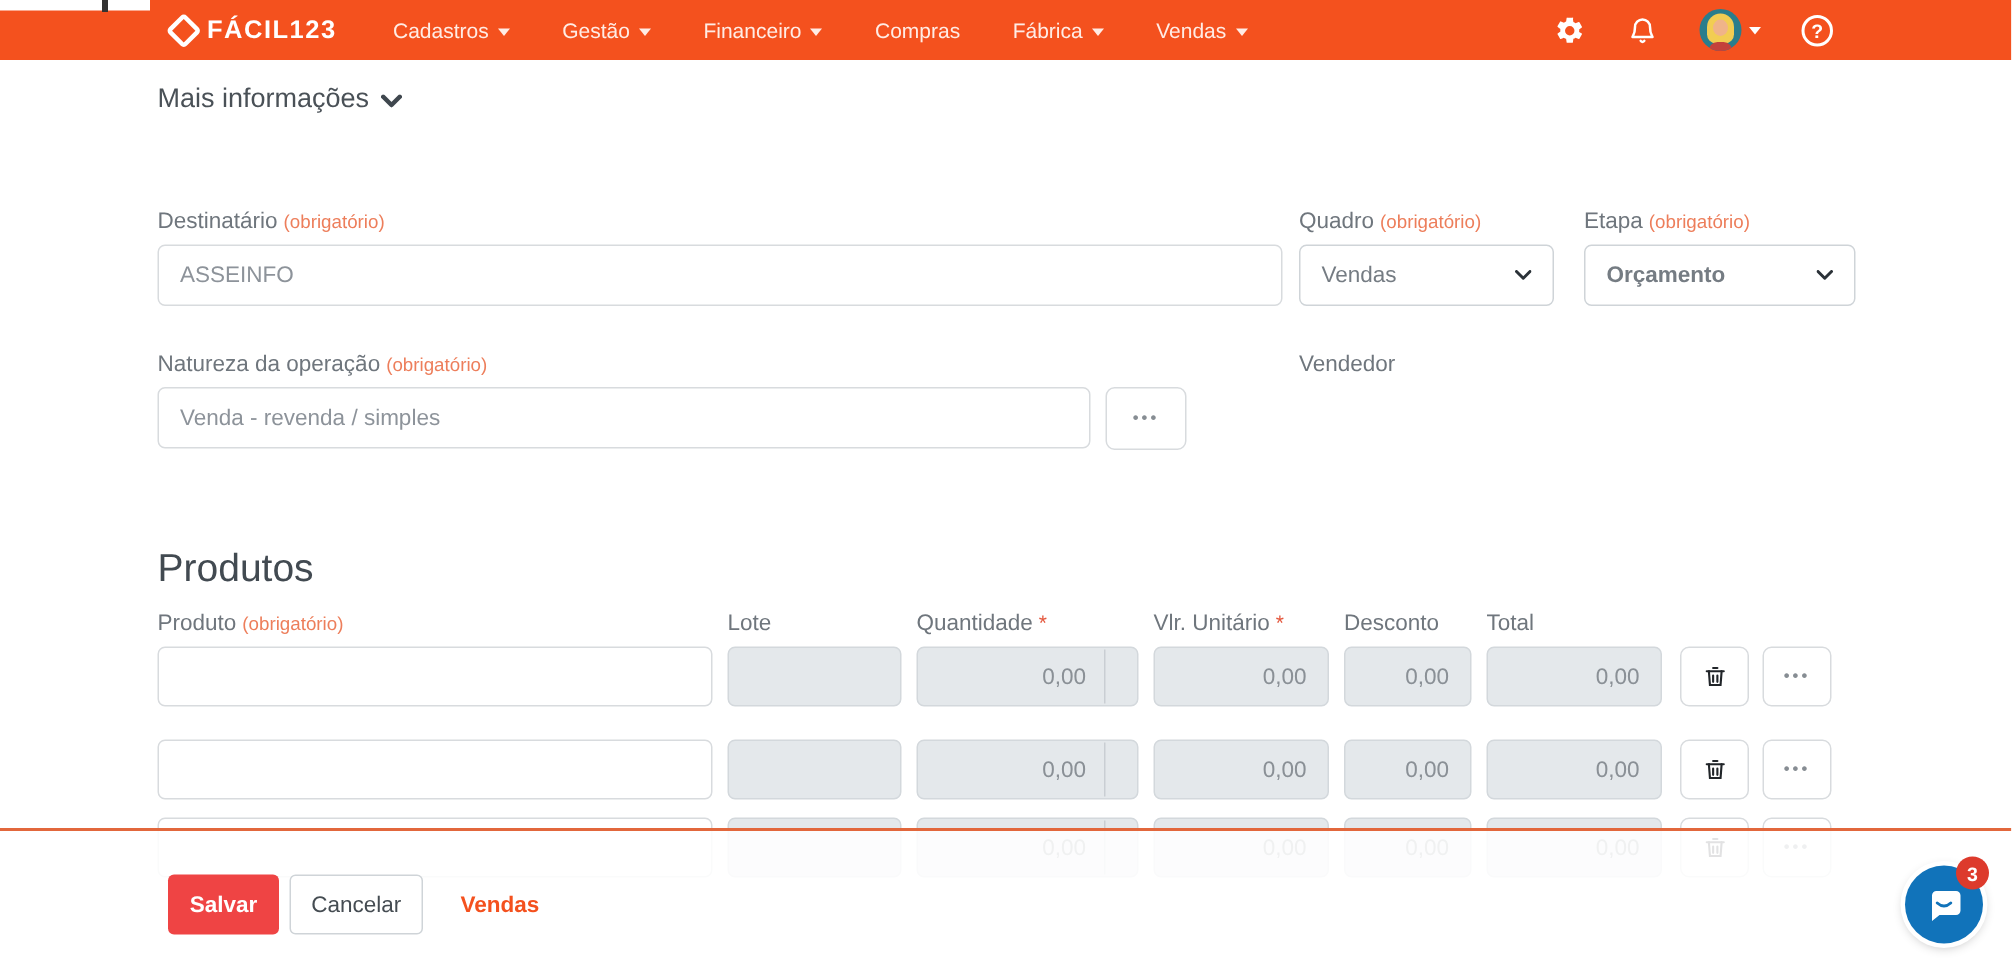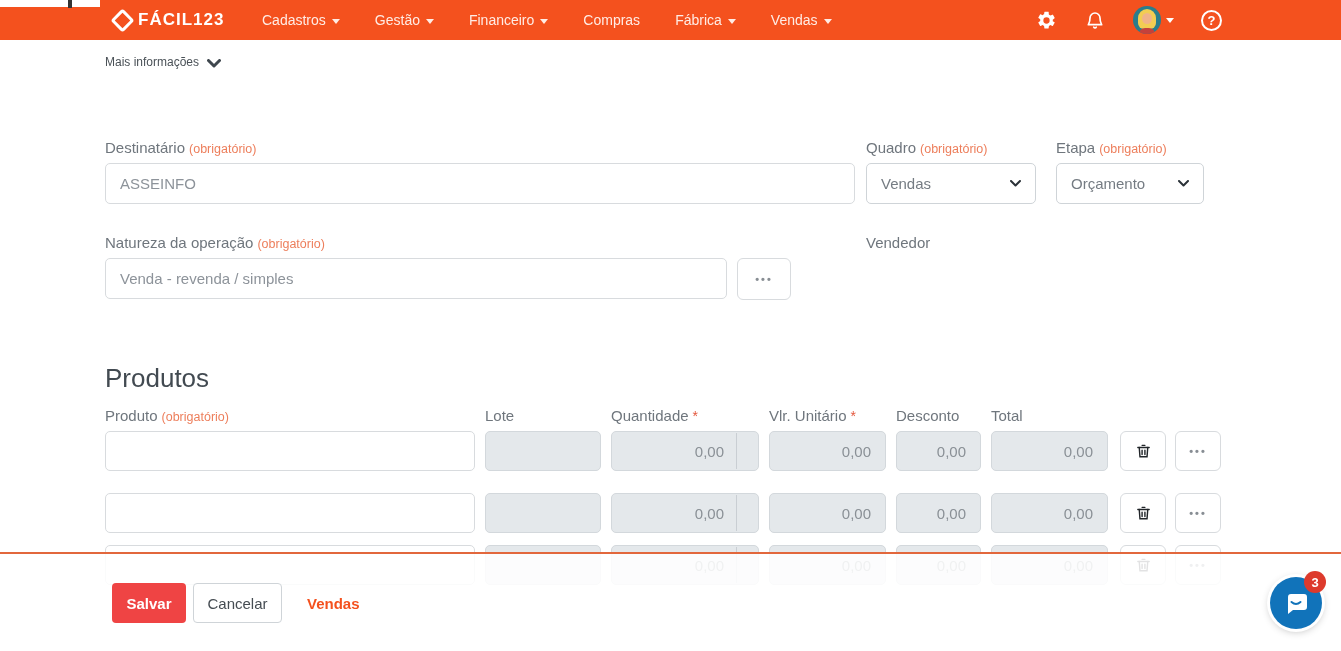--- a/index.html
+++ b/index.html
@@ -24,21 +24,21 @@
   .help-ic { width:21px; height:21px; border:2px solid #fff; border-radius:50%; color:#fff; font-size:13px; font-weight:bold; display:flex; align-items:center; justify-content:center; }
   .help-ic::after { content:"?"; }
   .avatar-wrap { display:flex; align-items:center; gap:5px; cursor:pointer; }
   .avatar { position:relative; width:28px; height:28px; border-radius:50%; background:#2a7d8c; overflow:hidden; }
   .avatar .hair { position:absolute; left:5px; top:3px; width:18px; height:20px; background:#f2cd52; border-radius:9px 9px 6px 6px; }
   .avatar .face { position:absolute; left:9px; top:7px; width:10px; height:11px; background:#f0b489; border-radius:50%; }
   .avatar .shirt { position:absolute; left:6px; bottom:-3px; width:16px; height:9px; background:#c4413b; border-radius:6px 6px 0 0; }
   .white-caret { width:0; height:0; border-left:4px solid transparent; border-right:4px solid transparent; border-top:5px solid #fff; }
 
   
-  .more-info { position:absolute; left:105px; top:55px; font-size:12px; color:#4a5157; display:flex; align-items:center; gap:8px; }
+  .more-info { position:absolute; left:105px; top:55px; font-size:18px; color:#4a5157; display:flex; align-items:center; gap:8px; }
   .chev-dn { margin-top:3px; }
 
   .f-label { position:absolute; font-size:15px; color:#6f767d; white-space:nowrap; }
   .f-label .req { font-size:12.5px; color:#ed7e5b; margin-left:4px; }
   .f-label .star { font-size:14px; color:#e4573d; margin-left:4px; }
 
   .t-input { position:absolute; height:41px; border:1px solid #d8dbde; border-radius:5px; background:#fff; color:#8d939a; font-size:15px; padding:0 14px; font-family:"Liberation Sans",sans-serif; outline:none; }
   .sel { position:absolute; height:41px; border:1px solid #cfd4d8; border-radius:5px; background:#fff; color:#757c83; font-size:15px; padding:0 14px; display:flex; align-items:center; justify-content:space-between; cursor:pointer; }
 
   .btn-sq { position:absolute; background:#fff; border:1px solid #d8dbde; border-radius:6px; display:flex; align-items:center; justify-content:center; cursor:pointer; }
@@ -153,21 +153,21 @@
   <div class="sel" style="left:866px; top:163px; width:170px;">
     <span>Vendas</span>
     <svg width="11" height="7" viewBox="0 0 11 7" fill="none" stroke="#2b3238" stroke-width="2" stroke-linecap="round" stroke-linejoin="round">
         <path d="M1 1 L5.5 5.5 L10 1"></path>
       </svg>
   </div>
 
   <div class="f-label" style="left:1056px; top:139px;">
     <span>Etapa</span><span class="req">(obrigatório)</span>
   </div>
-  <div class="sel" style="left:1056px; top:163px; width:148px;">
+  <div class="sel" style="left:1056px; top:163px; width:181px;font-weight:bold;">
     <span>Orçamento</span>
     <svg width="11" height="7" viewBox="0 0 11 7" fill="none" stroke="#2b3238" stroke-width="2" stroke-linecap="round" stroke-linejoin="round">
         <path d="M1 1 L5.5 5.5 L10 1"></path>
       </svg>
   </div>
 
   <div class="f-label" style="left:105px; top:234px;">
     <span>Natureza da operação</span><span class="req">(obrigatório)</span>
   </div>
   <input class="t-input" style="left: 105px; top: 258px; width: 622px;" value="Venda - revenda / simples">

